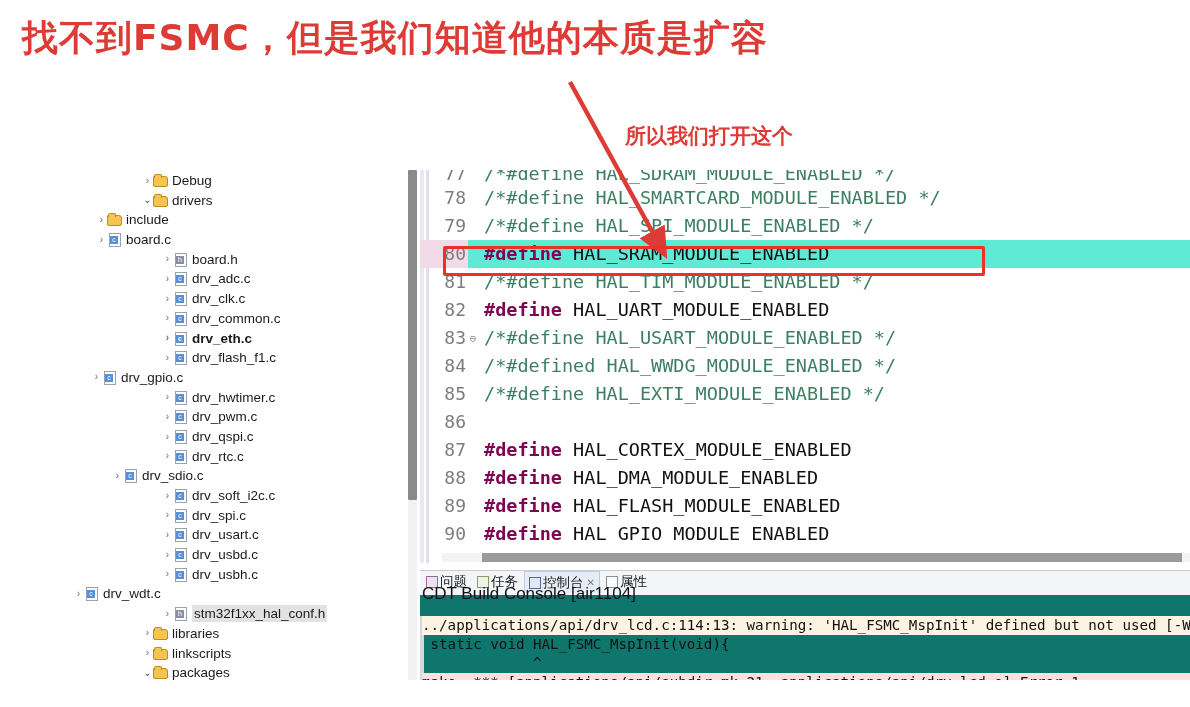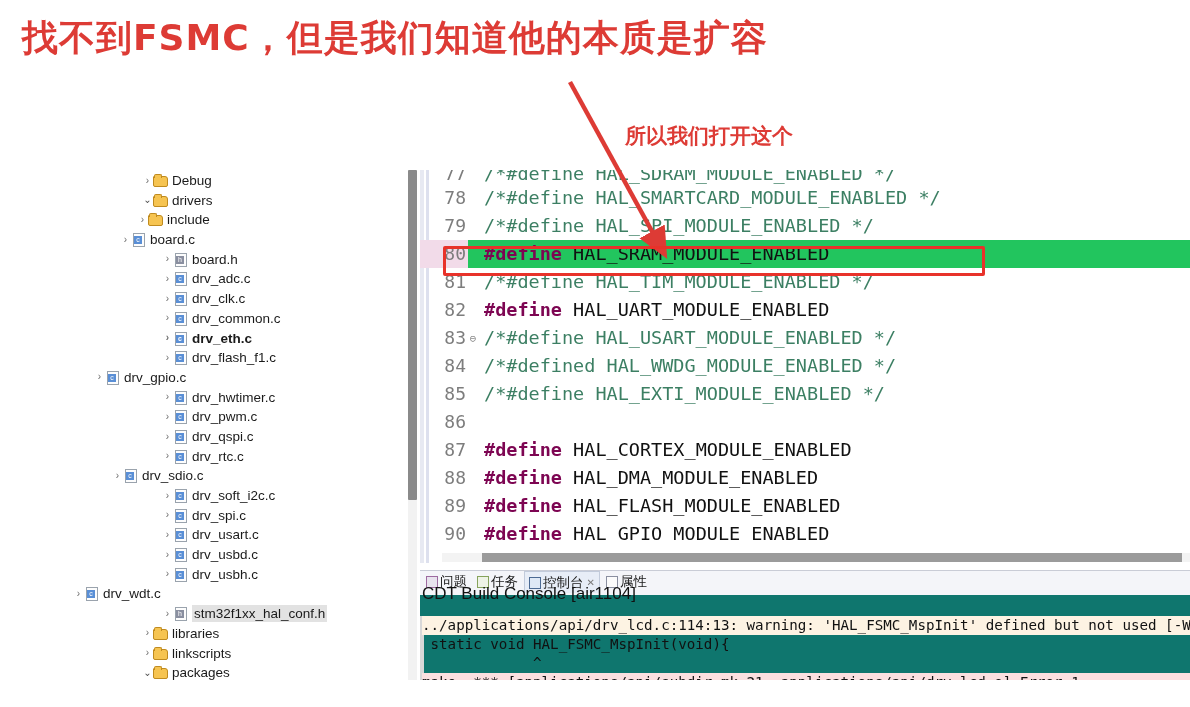--- a/index.html
+++ b/index.html
@@ -122,21 +122,21 @@
   .code-line .ln{
     display:inline-block;width:46px;text-align:right;
     color:#7d7d7d;font-size:18px;padding-right:2px;
     font-family:"DejaVu Sans Mono", monospace;
   }
   .code-line .fold{
     display:inline-block;width:10px;text-align:center;color:#8b8b8b;font-size:11px;
     vertical-align:2px;
   }
   .code-line .code{display:inline-block;padding-left:6px;}
-  .code-line.hl{background:#22c55e;}
+  .code-line.hl{background:#5eead4;}
   .code-line.hl .ln{background:#f2dbe9;}
   .tok-pp{color:#7d0552;font-weight:bold;}
   .tok-id{color:#111111;}
   .tok-cmt{color:#3c7f63;}
   #editor-hscroll{
     position:absolute;left:22px;top:383px;width:748px;height:9px;background:#f3f3f3;
   }
   #editor-hscroll .thumb{
     position:absolute;left:40px;top:0;width:700px;height:9px;background:#9b9b9b;
   }
@@ -180,29 +180,29 @@
   }
 </style>
 </head>
 <body>
 
 <div id="ide">
 
   <div id="tree-panel">
       <div class="tree-row" style="padding-left: 142px;"><span class="twisty">›</span><span class="ficon folder"></span><span class="tlabel">Debug</span></div>
       <div class="tree-row" style="padding-left: 142px;"><span class="twisty open">⌄</span><span class="ficon folder"></span><span class="tlabel">drivers</span></div>
-      <div class="tree-row" style="padding-left: 96px; margin-left: 41px;"><span class="twisty">›</span><span class="ficon folder"></span><span class="tlabel">include</span></div>
-      <div class="tree-row" style="padding-left: 120px;"><span class="twisty">›</span><span class="ficon cfile"></span><span class="tlabel">board.c</span></div>
+      <div class="tree-row" style="padding-left: 96px;"><span class="twisty">›</span><span class="ficon folder"></span><span class="tlabel">include</span></div>
+      <div class="tree-row" style="padding-left: 96px;"><span class="twisty">›</span><span class="ficon cfile"></span><span class="tlabel">board.c</span></div>
       <div class="tree-row" style="padding-left: 162px;"><span class="twisty">›</span><span class="ficon hfile"></span><span class="tlabel">board.h</span></div>
       <div class="tree-row" style="padding-left: 162px;"><span class="twisty">›</span><span class="ficon cfile"></span><span class="tlabel">drv_adc.c</span></div>
       <div class="tree-row" style="padding-left: 162px;"><span class="twisty">›</span><span class="ficon cfile"></span><span class="tlabel">drv_clk.c</span></div>
       <div class="tree-row" style="padding-left: 162px;"><span class="twisty">›</span><span class="ficon cfile"></span><span class="tlabel">drv_common.c</span></div>
       <div class="tree-row" style="padding-left: 162px; font-weight: bold;"><span class="twisty">›</span><span class="ficon cfile"></span><span class="tlabel">drv_eth.c</span></div>
       <div class="tree-row" style="padding-left: 162px;"><span class="twisty">›</span><span class="ficon cfile"></span><span class="tlabel">drv_flash_f1.c</span></div>
-      <div class="tree-row" style="padding-left: 94px;"><span class="twisty">›</span><span class="ficon cfile"></span><span class="tlabel">drv_gpio.c</span></div>
+      <div class="tree-row" style="padding-left: 71px; margin-left: 20px;"><span class="twisty">›</span><span class="ficon cfile"></span><span class="tlabel">drv_gpio.c</span></div>
       <div class="tree-row" style="padding-left: 162px;"><span class="twisty">›</span><span class="ficon cfile"></span><span class="tlabel">drv_hwtimer.c</span></div>
       <div class="tree-row" style="padding-left: 162px;"><span class="twisty">›</span><span class="ficon cfile"></span><span class="tlabel">drv_pwm.c</span></div>
       <div class="tree-row" style="padding-left: 162px;"><span class="twisty">›</span><span class="ficon cfile"></span><span class="tlabel">drv_qspi.c</span></div>
       <div class="tree-row" style="padding-left: 162px;"><span class="twisty">›</span><span class="ficon cfile"></span><span class="tlabel">drv_rtc.c</span></div>
       <div class="tree-row" style="padding-left: 112px;"><span class="twisty">›</span><span class="ficon cfile"></span><span class="tlabel">drv_sdio.c</span></div>
       <div class="tree-row" style="padding-left: 162px;"><span class="twisty">›</span><span class="ficon cfile"></span><span class="tlabel">drv_soft_i2c.c</span></div>
       <div class="tree-row" style="padding-left: 162px;"><span class="twisty">›</span><span class="ficon cfile"></span><span class="tlabel">drv_spi.c</span></div>
       <div class="tree-row" style="padding-left: 162px;"><span class="twisty">›</span><span class="ficon cfile"></span><span class="tlabel">drv_usart.c</span></div>
       <div class="tree-row" style="padding-left: 162px;"><span class="twisty">›</span><span class="ficon cfile"></span><span class="tlabel">drv_usbd.c</span></div>
       <div class="tree-row" style="padding-left: 162px;"><span class="twisty">›</span><span class="ficon cfile"></span><span class="tlabel">drv_usbh.c</span></div>

